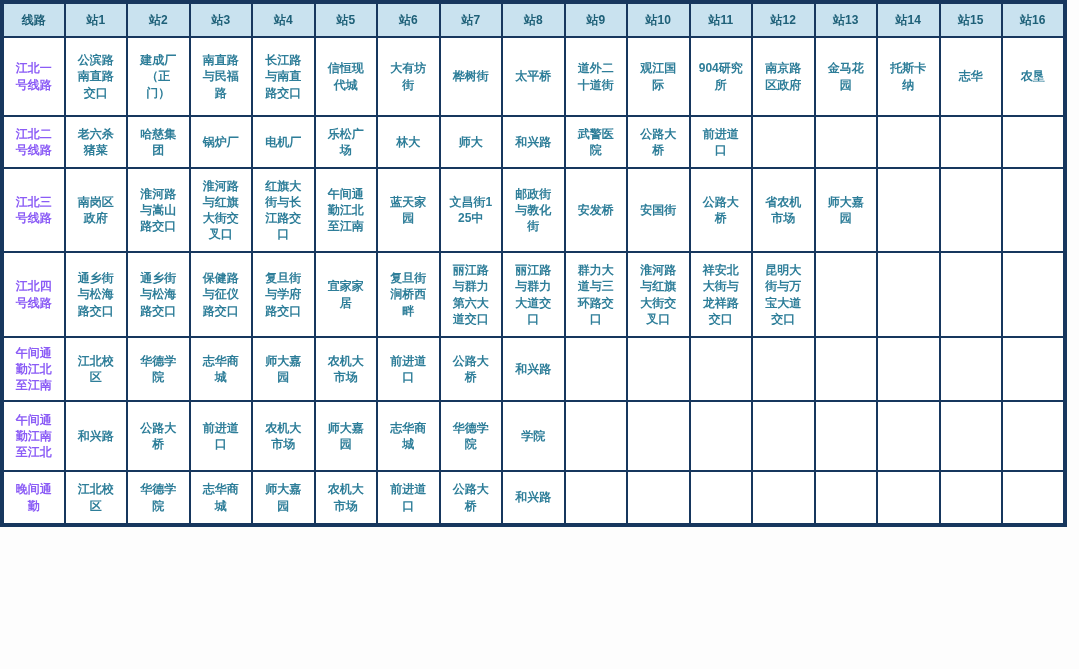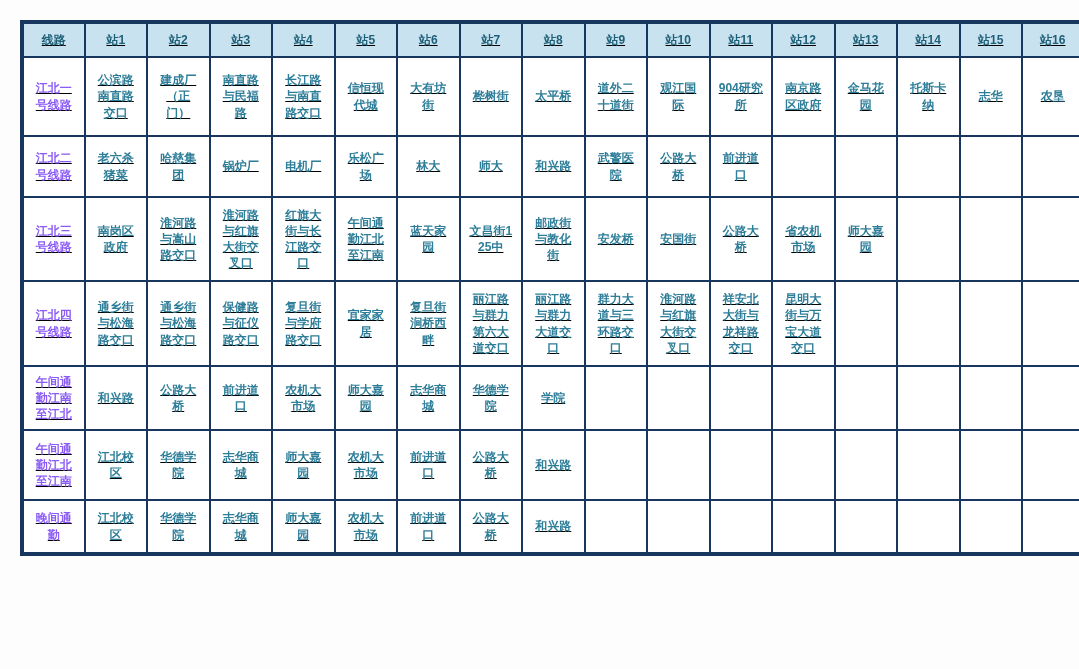--- a/index.html
+++ b/index.html
@@ -2,21 +2,21 @@
 <html><head>
 <meta charset="utf-8">
 <style>
   html,body{margin:0;padding:0;}
   body{
     width:1079px;height:669px;
     background:#fdfdfd;
     font-family:"Liberation Sans","DejaVu Sans",sans-serif;
     box-sizing:border-box;
   }
-  .page-wrap{padding:20px;box-sizing:border-box;text-decoration:underline;}
+  .page-wrap{padding:0;box-sizing:border-box;}
   table.route-table{
     border-collapse:collapse;
     table-layout:fixed;
     width:1063px;
     border:4px solid #17375E;
     background:#ffffff;
   }
   col{width:62.5px;}
   th,td{
     border:2px solid #17375E;
@@ -32,21 +32,21 @@
   th{
     background:#C9E2EF;
     color:#1E6078;
     height:28px;
     padding:2px 2px;
     white-space:nowrap;
   }
   td{color:#2E7E99;}
   td.route-cell{color:#8b5cf6;}
   tbody tr:nth-child(1){height:79px;}
-  tbody tr:nth-child(2){height:61px;}
+  tbody tr:nth-child(2){height:52px;}
   tbody tr:nth-child(3){height:84px;}
   tbody tr:nth-child(4){height:85px;}
   tbody tr:nth-child(5){height:64px;}
   tbody tr:nth-child(6){height:70px;}
   tbody tr:nth-child(7){height:54px;}
   tbody tr:nth-child(8){height:81px;}
 </style>
 </head>
 <body>
 
@@ -163,48 +163,48 @@
           <td>群力大道与三环路交口</td>
           <td>淮河路与红旗大街交叉口</td>
           <td>祥安北大街与龙祥路交口</td>
           <td>昆明大街与万宝大道交口</td>
           <td></td>
           <td></td>
           <td></td>
           <td></td>
         </tr>
         <tr>
-          <td class="route-cell">午间通勤江南至江北</td>
-          <td>和兴路</td>
-          <td>公路大桥</td>
-          <td>前进道口</td>
-          <td>农机大市场</td>
-          <td>师大嘉园</td>
-          <td>志华商城</td>
-          <td>华德学院</td>
-          <td>学院</td>
-          <td></td>
-          <td></td>
-          <td></td>
-          <td></td>
-          <td></td>
-          <td></td>
-          <td></td>
-          <td></td>
-        </tr>
-        <tr>
           <td class="route-cell">午间通勤江北至江南</td>
           <td>江北校区</td>
           <td>华德学院</td>
           <td>志华商城</td>
           <td>师大嘉园</td>
           <td>农机大市场</td>
           <td>前进道口</td>
           <td>公路大桥</td>
           <td>和兴路</td>
+          <td></td>
+          <td></td>
+          <td></td>
+          <td></td>
+          <td></td>
+          <td></td>
+          <td></td>
+          <td></td>
+        </tr>
+        <tr>
+          <td class="route-cell">午间通勤江南至江北</td>
+          <td>和兴路</td>
+          <td>公路大桥</td>
+          <td>前进道口</td>
+          <td>农机大市场</td>
+          <td>师大嘉园</td>
+          <td>志华商城</td>
+          <td>华德学院</td>
+          <td>学院</td>
           <td></td>
           <td></td>
           <td></td>
           <td></td>
           <td></td>
           <td></td>
           <td></td>
           <td></td>
         </tr>
         <tr>

